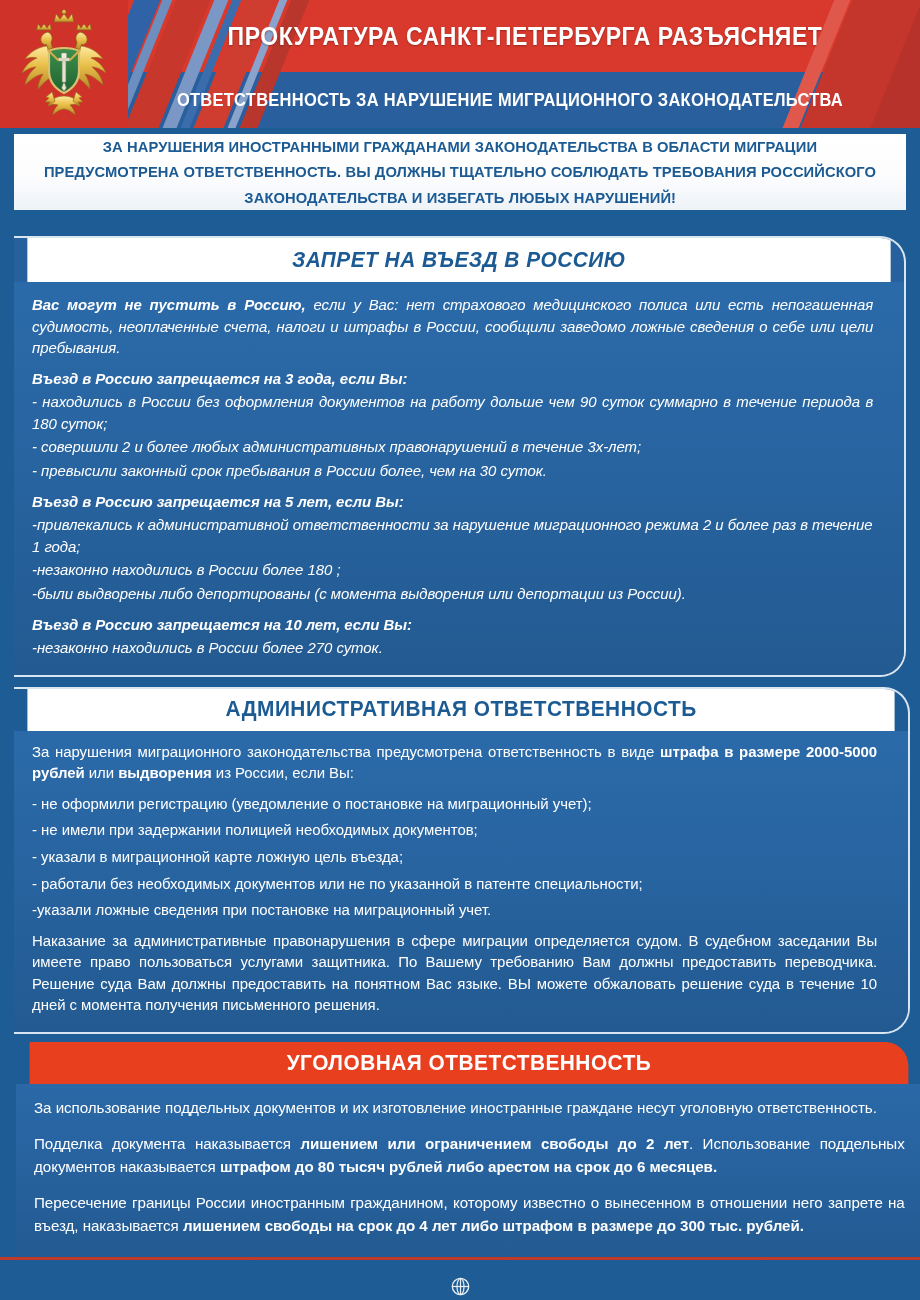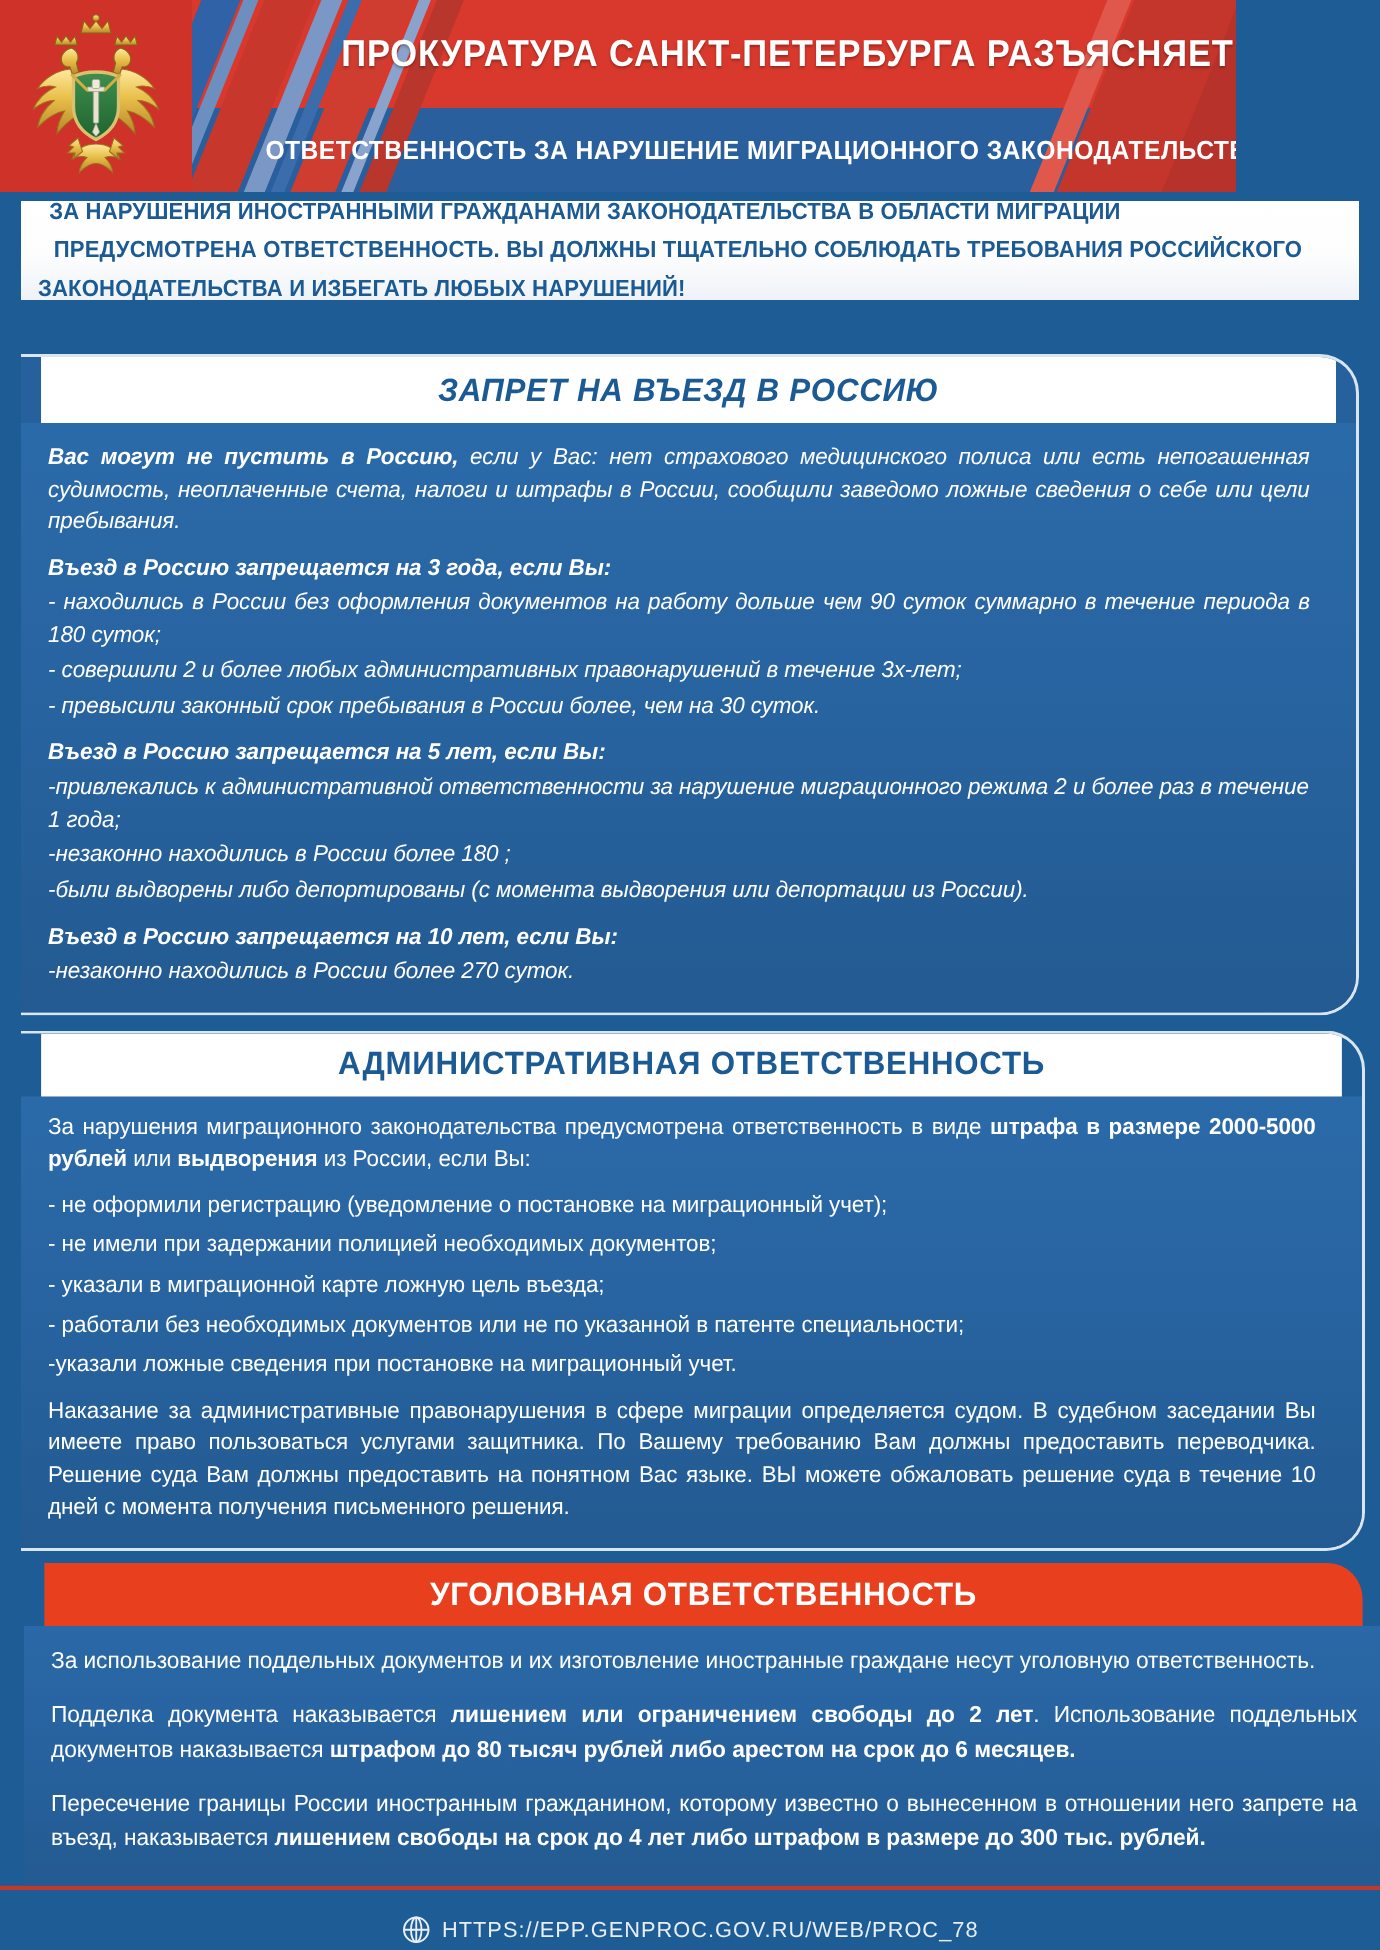--- a/index.html
+++ b/index.html
@@ -11,21 +11,21 @@
     width: 920px;
     height: 1300px;
     font-family: "Liberation Sans", "DejaVu Sans", sans-serif;
     overflow: hidden;
     position: relative;
   }
 
   
   .header {
     position: relative;
-    width: 824px;
+    width: 920px;
     height: 128px;
     overflow: hidden;
     background: #0c4a6e;
   }
   .hdr-red-top {
     position: absolute;
     left: 0; top: 0; width: 920px; height: 72px;
     background: #d9392d;
   }
   .hdr-blue-bot {
@@ -107,24 +107,24 @@
   .intro-wrap {
     position: relative;
     width: 920px;
     height: 108px;
     background: #1d5c94;
     padding: 0;
   }
   .intro {
     position: absolute;
     left: 14px; top: 6px;
-    width: 892px; height: 66px;
+    width: 892px; height: 76px;
     background: linear-gradient(180deg,#ffffff 0%, #fdfdfe 55%, #eef3f8 100%);
     display: flex; flex-direction: column;
-    align-items: flex-start; justify-content: center;
+    align-items: center; justify-content: center;
     padding: 2px 0;
     box-sizing: border-box;
   }
   .intro-line {
     color: #1b5a93;
     font-size: 15.5px;
     font-weight: bold;
     line-height: 1.62;
     letter-spacing: 0.1px;
     transform: scaleX(0.95);
@@ -403,14 +403,13 @@
 </div>
 
 <div class="divider"></div>
 <div class="footer">
   <svg class="globe" width="19" height="19" viewBox="0 0 20 20">
     <circle cx="10" cy="10" r="8.6" fill="none" stroke="#e8eef5" stroke-width="1.4"></circle>
     <ellipse cx="10" cy="10" rx="3.7" ry="8.6" fill="none" stroke="#e8eef5" stroke-width="1.3"></ellipse>
     <line x1="1.4" y1="10" x2="18.6" y2="10" stroke="#e8eef5" stroke-width="1.3"></line>
     <line x1="10" y1="1.4" x2="10" y2="18.6" stroke="#e8eef5" stroke-width="1.3"></line>
   </svg>
-  <span class="footer-url">HTTPS://EPP.GENPROC.GOV.RU/WEB/PROC_78</span>
 </div>
 
 </body></html>

